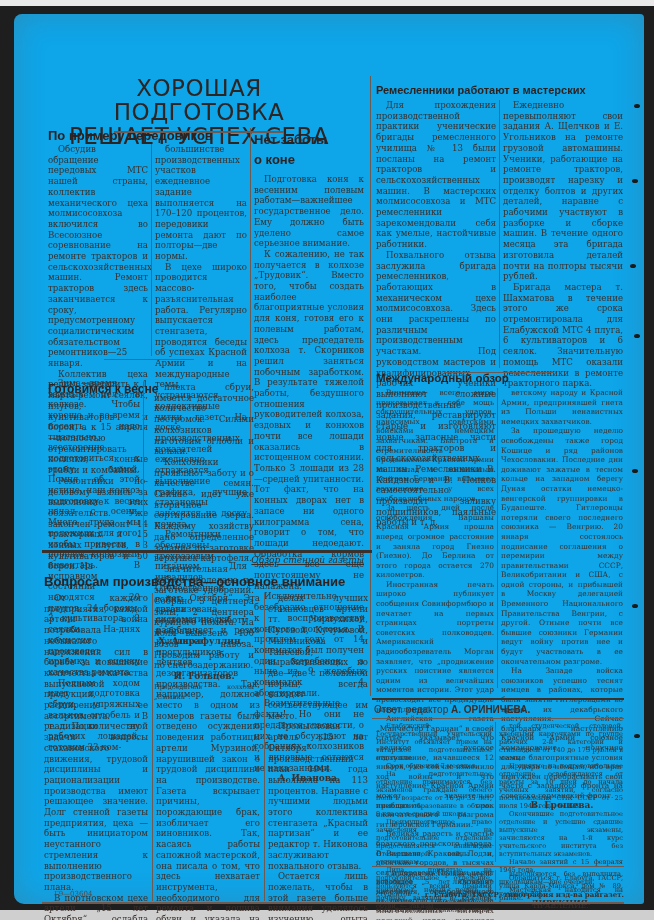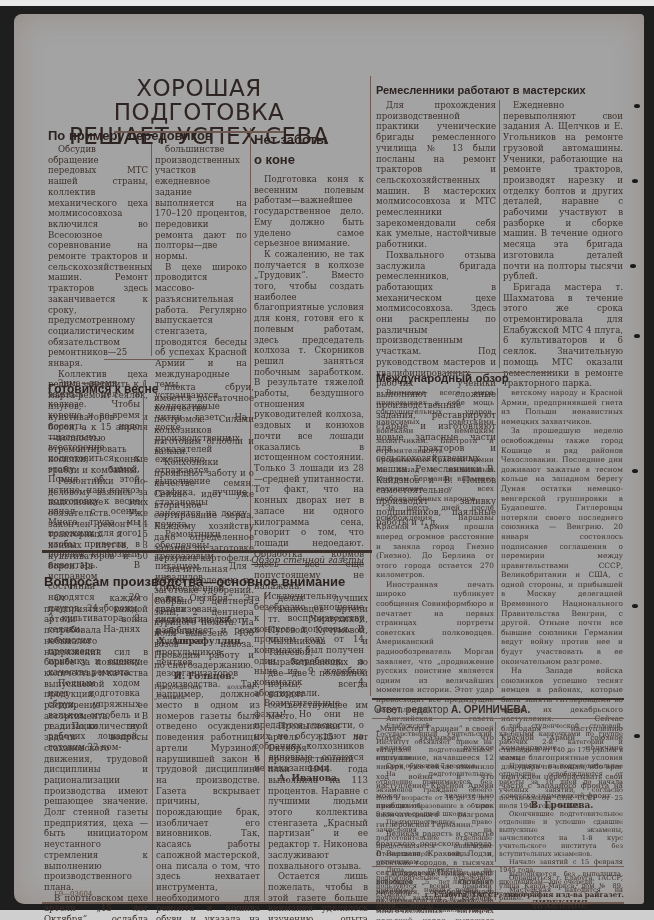--- a/index.html
+++ b/index.html
@@ -1,21 +1,21 @@
 <!DOCTYPE html>
 <html><head>
 <meta charset="utf-8">
 <style>
   html, body { margin:0; padding:0; }
   body { width:654px; height:920px; background:#1e1e1e; position:relative; overflow:hidden;
          font-family:"DejaVu Serif", serif; color:#3a2e28; }
   .topstrip { position:absolute; left:0; top:0; width:654px; height:6px; background:#e9e9e9; }
   .botstrip { position:absolute; left:0; bottom:0; width:654px; height:10px; background:#cfcfcf; }
   .page { position:absolute; left:14px; top:14px; width:630px; height:890px;
-          background:#a3a3a3; border-radius:8px 4px 3px 10px;
+          background:#0ea5e9; border-radius:8px 4px 3px 10px;
           box-shadow: inset 0 0 30px rgba(120,80,60,.25); }
   .blk { position:absolute; }
   .txt { font-size:8.6px; line-height:10.7px; text-align:justify; hyphens:auto; color:#3c302b; }
   .txt p { margin:0; text-indent:10px; }
   .h-main { font-family:"DejaVu Sans", sans-serif; font-size:23px; line-height:24px; text-align:center;
             font-weight:normal; letter-spacing:0.5px; color:#2e2422; }
   .h-sec { font-family:"Liberation Sans", sans-serif; font-weight:bold; color:#2c2220; }
   .vrule { position:absolute; width:1px; background:#6e5a50; }
   .hrule { position:absolute; height:1px; background:#6e5a50; }
   .thick { height:3px; background:#3c302b; }

